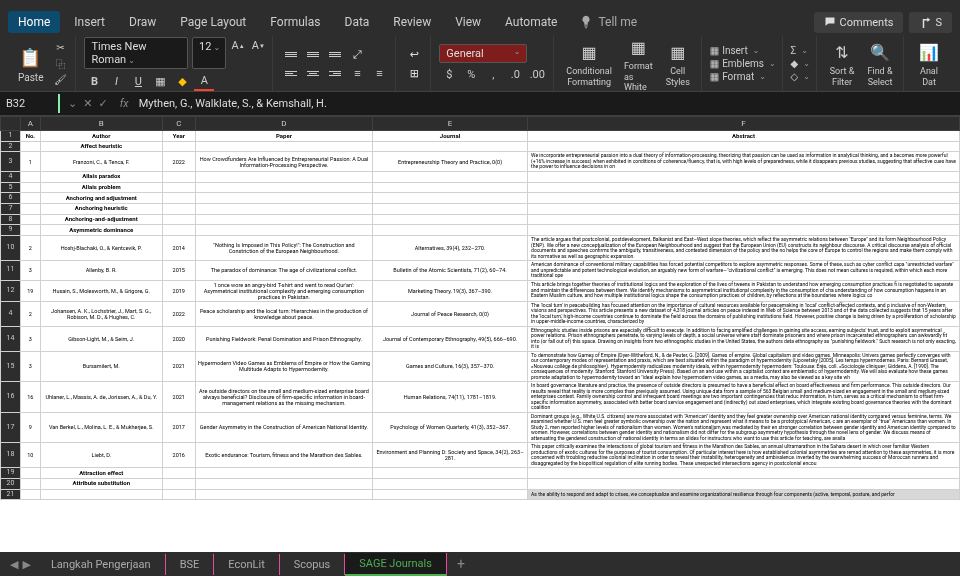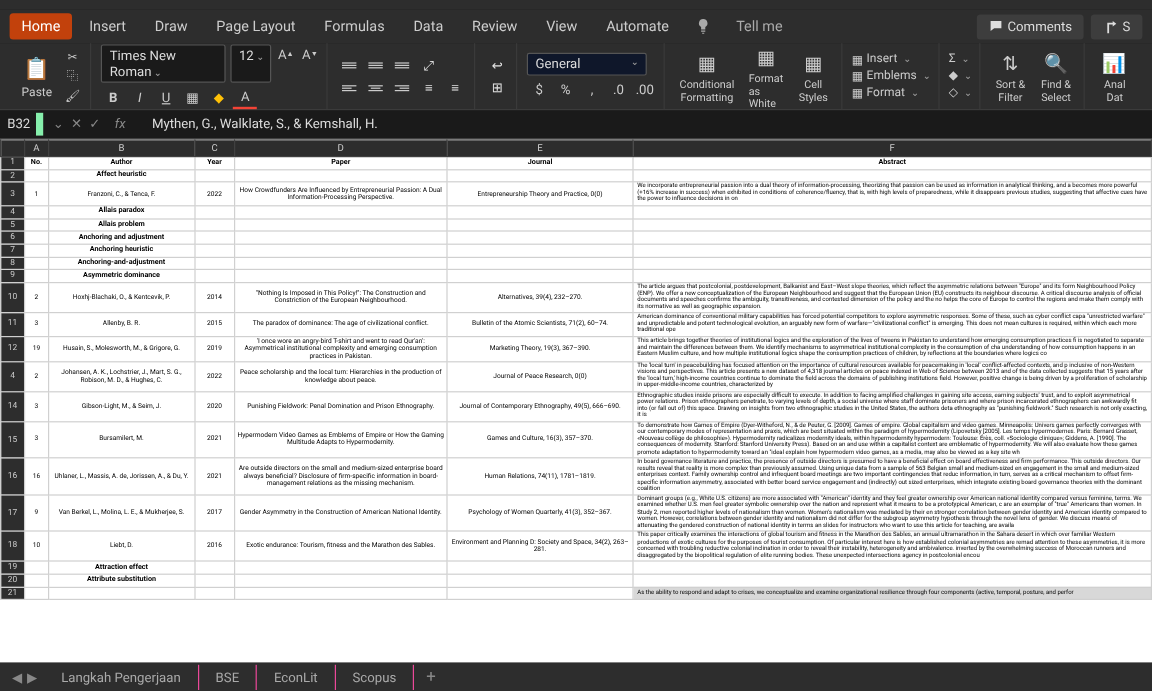--- a/index.html
+++ b/index.html
@@ -1,21 +1,21 @@
 <!DOCTYPE html>
 <html><head>
 <meta charset="utf-8">
 <style>
 * { margin:0; padding:0; box-sizing:border-box; font-family:-apple-system,BlinkMacSystemFont,'Segoe UI',Roboto,sans-serif; }
 body { background:#1a1a1a; color:#e0e0e0; width:960px; height:576px; overflow:hidden; font-size:11px; }
 .titlebar { height:8px; background:#2d2d2d; }
 .menubar { display:flex; align-items:center; background:#2d2d2d; height:28px; padding:0 8px; gap:4px; }
 .menu-item { padding:4px 10px; font-size:12px; color:#ccc; border-radius:3px; cursor:pointer; }
-.menu-item.active { background:#c2410c; color:#fff; }
-.tellme { display:flex; align-items:center; gap:20px; margin-left:8px; color:#aaa; font-size:12px; }
+.menu-item.active { background:#0c4a6e; color:#fff; }
+.tellme { display:flex; align-items:center; gap:5px; margin-left:8px; color:#aaa; font-size:12px; }
 .tellme svg { width:14px; height:14px; }
 .right-buttons { margin-left:auto; display:flex; gap:6px; }
 .rbtn { background:#3d3d3d; padding:4px 10px; border-radius:3px; font-size:11px; color:#ddd; display:flex; align-items:center; gap:4px; }
 .ribbon { display:flex; align-items:stretch; background:#2d2d2d; height:56px; padding:0 8px; gap:2px; border-bottom:1px solid #404040; }
 .rgroup { display:flex; align-items:center; gap:4px; padding:0 6px; border-right:1px solid #3a3a3a; }
 .rgroup:last-child { border-right:none; }
 .paste-block { display:flex; flex-direction:column; align-items:center; gap:2px; padding:2px 4px; }
 .paste-icon { width:24px; height:26px; display:flex; align-items:center; justify-content:center; font-size:18px; }
 .paste-label { font-size:10px; color:#ccc; }
 .mini-buttons { display:flex; flex-direction:column; gap:2px; }
@@ -29,31 +29,31 @@
 .fmt-btn.b { font-weight:bold; }
 .fmt-btn.i { font-style:italic; }
 .fmt-btn.u { text-decoration:underline; }
 .aa { font-size:11px; }
 .align-block { display:flex; flex-direction:column; gap:3px; }
 .align-row { display:flex; gap:2px; }
 .align-btn { width:20px; height:16px; display:flex; align-items:center; justify-content:center; }
 .lines { display:flex; flex-direction:column; gap:1px; width:12px; }
 .lines span { height:1px; background:#ccc; }
 .number-block { display:flex; flex-direction:column; gap:3px; justify-content:center; }
-.num-select { background:#0f172a; border:1px solid #555; color:#ddd; padding:2px 6px; font-size:11px; width:100px; border-radius:2px; }
+.num-select { background:#7f1d1d; border:1px solid #555; color:#ddd; padding:2px 6px; font-size:11px; width:88px; border-radius:2px; }
 .num-row { display:flex; gap:2px; }
 .cond-block { display:flex; flex-direction:column; align-items:center; gap:1px; font-size:9px; color:#ccc; padding:0 4px; }
 .cond-icon { width:26px; height:24px; display:flex; align-items:center; justify-content:center; font-size:16px; }
 .ins-block { display:flex; flex-direction:column; gap:2px; font-size:10px; color:#ccc; }
 .ins-row { display:flex; align-items:center; gap:3px; }
 .formula-bar { display:flex; align-items:center; background:#1a1a1a; height:24px; border-bottom:1px solid #404040; font-size:11px; }
-.name-box { width:36px; padding:3px 6px; color:#ddd; border-right:6px solid #86efac; }
+.name-box { width:60px; padding:3px 6px; color:#ddd; border-right:2px solid #86efac; }
 .fx-icons { display:flex; gap:6px; padding:0 8px; color:#888; }
 .fx-label { font-style:italic; color:#888; padding:0 4px; }
-.fx-input { flex:1; padding:3px 6px; color:#ddd;margin-left:12px; }
+.fx-input { flex:1; padding:3px 6px; color:#ddd; }
 .sheet { background:#fff; color:#000; height:440px; overflow:hidden; position:relative; }
 .grid { border-collapse:collapse; width:100%; font-size:5.5px; table-layout:fixed; }
 .grid th { background:#2d2d2d; color:#ccc; font-weight:normal; border:1px solid #404040; padding:1px; font-size:8px; height:14px; }
 .grid td { border:1px solid #d0d0d0; padding:1px 2px; vertical-align:middle; text-align:center; height:auto; line-height:1.1; }
 .grid .rowhead { background:#2d2d2d; color:#ccc; width:18px; font-size:7px; }
 .col-a { width:18px; }
 .col-b { width:110px; }
 .col-c { width:30px; }
 .col-d { width:160px; }
 .col-e { width:140px; }
@@ -490,14 +490,15 @@
 
 <div class="tabbar">
   <span class="nav-arrows">
     <span>◀</span>
     <span>▶</span>
   </span>
   <span class="tab">Langkah Pengerjaan</span>
   <span class="tab">BSE</span>
   <span class="tab">EconLit</span>
   <span class="tab">Scopus</span>
+  <span class="tab active">SAGE Journals</span>
   <span class="add-tab">+</span>
 </div>
 
 </body></html>

